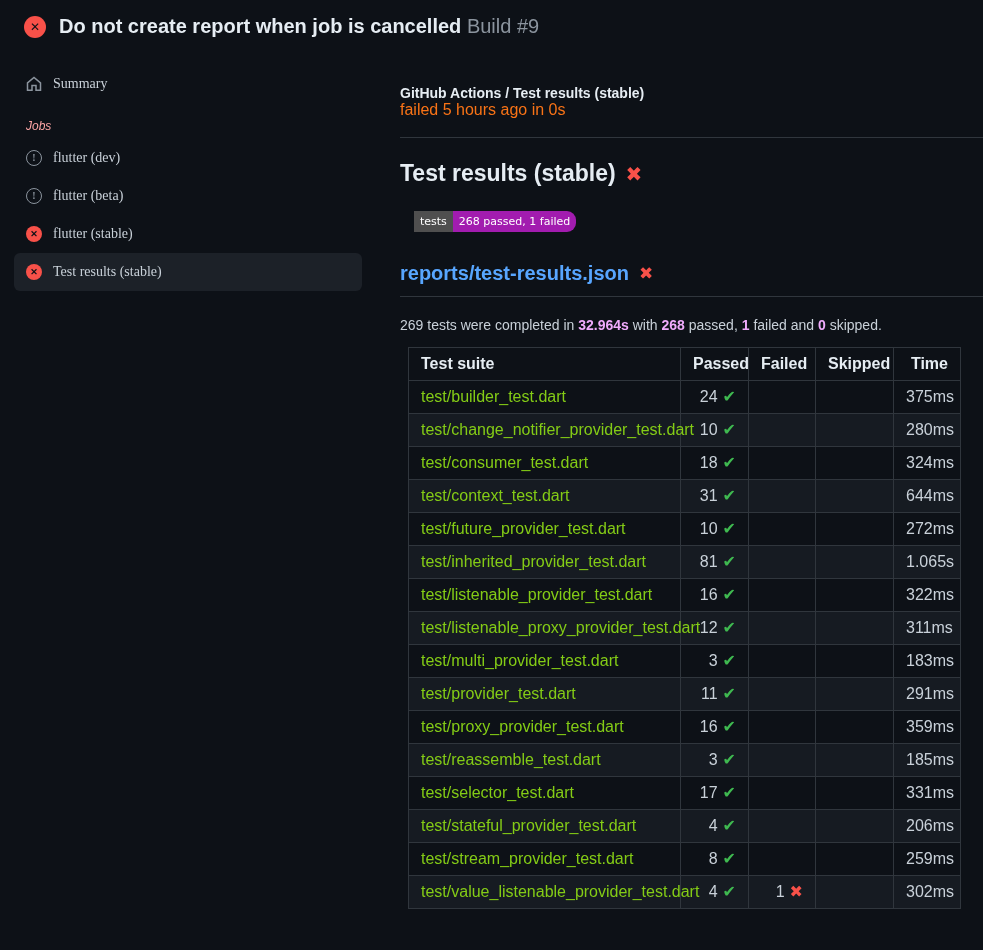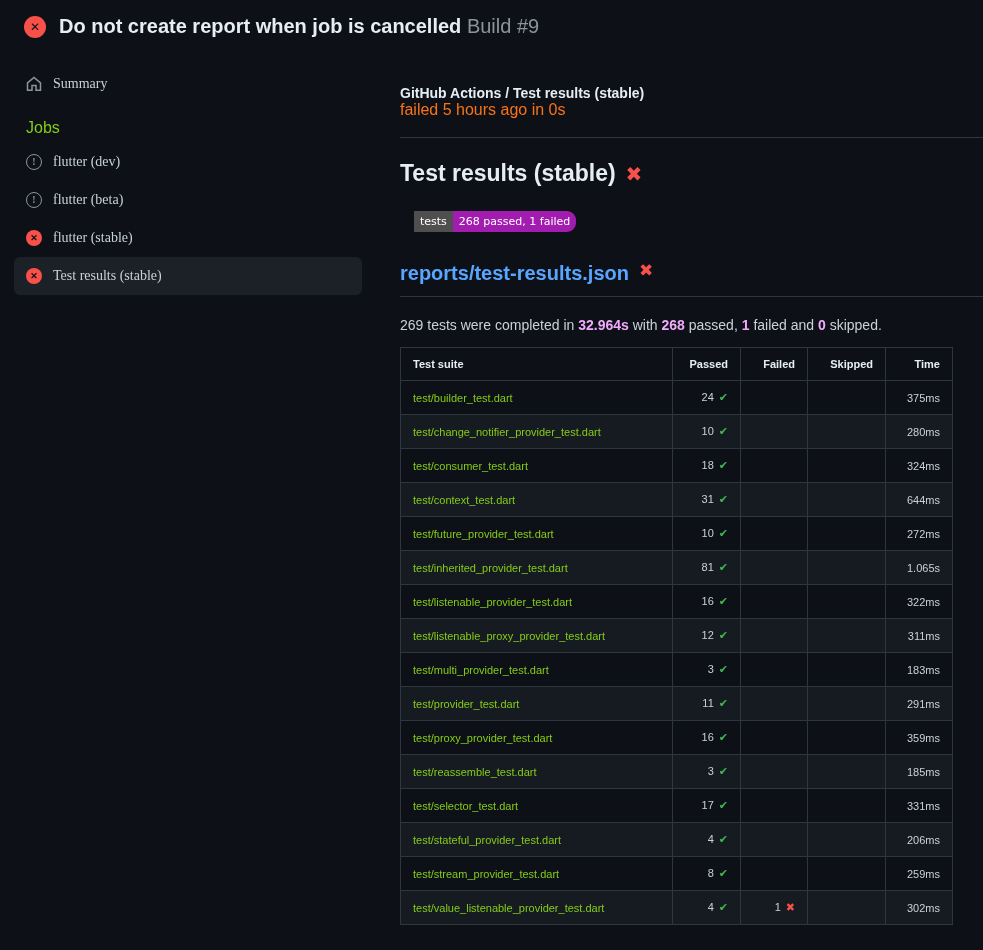--- a/index.html
+++ b/index.html
@@ -21,21 +21,21 @@
   .header-build { font-size:20px; font-weight:400; color:#8b949e; }
 
   
   .layout { display:flex; align-items:flex-start; }
   .sidebar { width:376px; flex-shrink:0; padding:14px 14px 0 14px; }
   .sidebar-item {
     display:flex; align-items:center; gap:11px;
     padding:11px 12px; border-radius:6px; cursor:pointer; color:#c9d1d9;font-family:Liberation Serif, serif;
   }
   .sidebar-item.selected { background:#1c2128; }
-  .jobs-label { color:#84cc16; font-size:16px; padding:16px 12px 6px 12px; }
+  .jobs-label { color:#fca5a5; font-size:12px; padding:16px 12px 6px 12px;font-style:italic; }
   .icon-16 { width:16px; height:16px; flex-shrink:0; display:flex; align-items:center; justify-content:center; }
   .neutral-circle {
     width:16px; height:16px; border-radius:50%; border:1.5px solid #8b949e;
     color:#8b949e; font-size:10px; font-weight:700;
     display:flex; align-items:center; justify-content:center; line-height:1;
   }
   .fail-circle-sm {
     width:16px; height:16px; border-radius:50%; background:#f85149; color:#0d1117;
     font-size:9px; font-weight:700;
     display:flex; align-items:center; justify-content:center; line-height:1;
@@ -50,29 +50,29 @@
   .section-title { display:flex; align-items:center; gap:10px; margin:22px 0 0 0;
     font-size:23px; font-weight:700; color:#e6edf3; }
   .x-mark { color:#f85149; font-weight:700; font-size:20px; line-height:1; }
   .x-mark.small { font-size:17px; }
 
   .badge { display:inline-flex; margin-top:24px; font-size:11px; color:#ffffff;
     font-family:"DejaVu Sans", sans-serif; border-radius:9px; overflow:hidden;padding-left:14px; }
   .badge-label { background:#4f4f4f; padding:4px 6px; }
   .badge-value { background:#d0453e; padding:4px 6px; }
 
-  .report-heading { display:flex; gap:10px; margin:30px 0 0 0;
+  .report-heading { display:flex; align-items:center; gap:10px; margin:30px 0 0 0;
     font-size:20px; font-weight:700; border-bottom:1px solid #30363d; padding-bottom:11px; }
   .report-link { color:#58a6ff; text-decoration:none; }
 
   .summary-line { margin:20px 0 14px 0; font-size:14px; color:#c9d1d9; }
   .summary-line strong { color:#f0abfc; }
 
   
-  .results-table { border-collapse:collapse; table-layout:fixed; width:552px; font-size:11px; }
+  .results-table { border-collapse:collapse; table-layout:fixed; width:552px; font-size:16px;margin-left:8px; }
   .results-table th, .results-table td {
     border:1px solid #30363d; padding:7px 12px; line-height:18px;
   }
   .results-table th { text-align:left; font-weight:700; color:#e6edf3; }
   .results-table th.num, .results-table td.num,
   .results-table th.time, .results-table td.time { text-align:right; }
   .results-table tbody tr:nth-child(even) { background:#161b22; }
   .results-table td.suite a { color:#84cc16; text-decoration:none; }
   .results-table td.time { color:#c9d1d9; }
   .mark { margin-left:5px; font-weight:700; font-family:"DejaVu Sans", sans-serif; }

